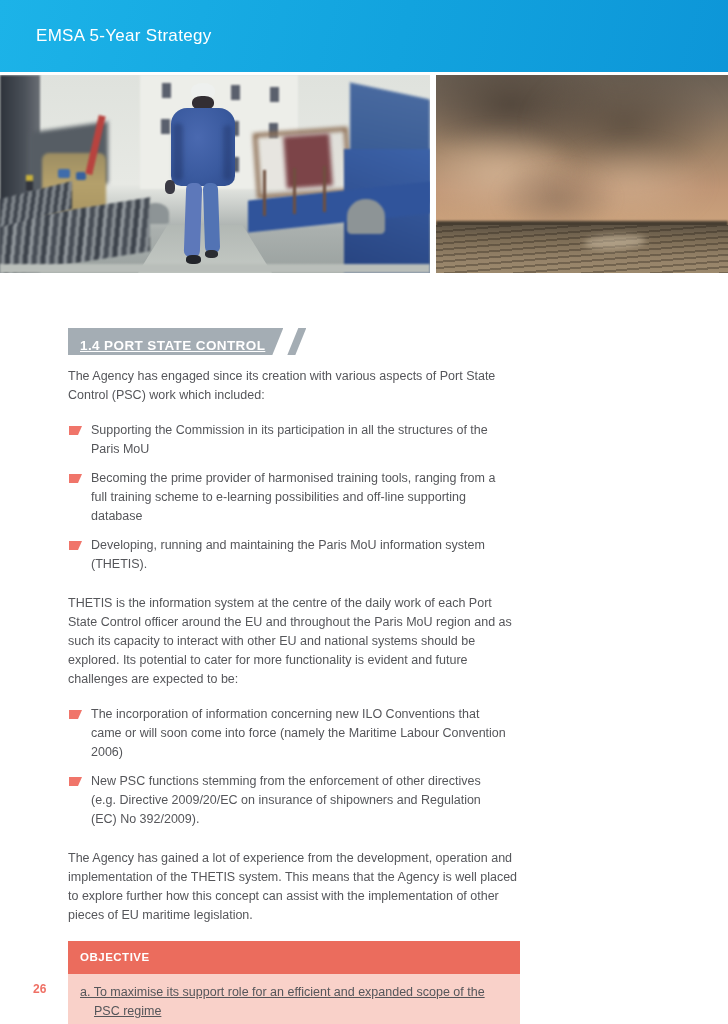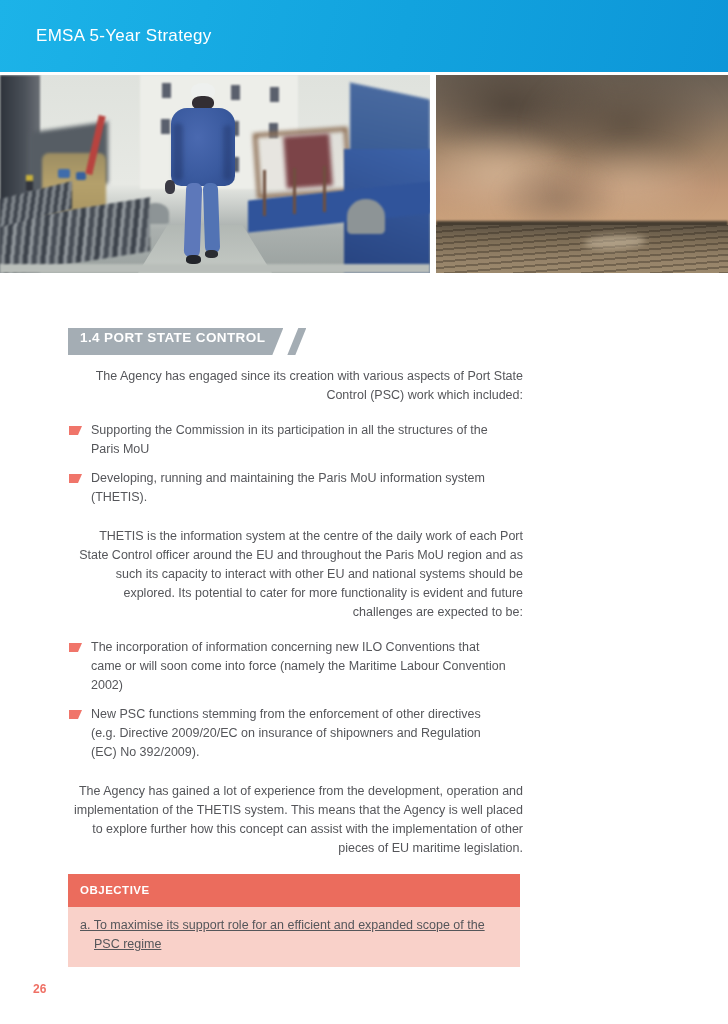--- a/index.html
+++ b/index.html
@@ -68,26 +68,27 @@
   .rp-horizon{left:0;top:146px;width:292px;height:7px;background:#463d31;filter:blur(1px);}
   .rp-sea{left:0;top:150px;width:292px;height:48px;filter:blur(.4px);
     background:repeating-linear-gradient(175deg,rgba(35,28,20,.32) 0 2px,rgba(0,0,0,0) 2px 6px),
                linear-gradient(180deg,#5e5344 0%,#7c6c55 30%,#958268 70%,#9d8a6e 100%);}
   .rp-glint{left:148px;top:160px;width:62px;height:14px;background:rgba(222,206,180,.5);border-radius:50%;transform:rotate(-3deg);filter:blur(3px);}
   
   .content{position:absolute;left:68px;top:328px;width:455px;color:#55565a;font-size:12.5px;line-height:19px;}
   .heading-row{display:flex;align-items:stretch;height:27px;margin-bottom:12px;}
   .heading-box{
     background:#a4adb4;color:#ffffff;font-size:13.5px;font-weight:700;letter-spacing:.4px;
-    display:flex;align-items:flex-start;padding:0 18px 0 12px;
+    display:flex;align-items:flex-end;padding:0 18px 0 12px;
     clip-path:polygon(0 0,100% 0,calc(100% - 11px) 100%,0 100%);
+    text-decoration:underline;
   }
   .heading-tail{width:19px;background:#a4adb4;margin-left:4px;
     clip-path:polygon(11px 0,100% 0,calc(100% - 11px) 100%,0 100%);}
-  .para{margin:0 0 16px 0;text-align:right;}
+  .para{margin:0 0 16px 0;}
   .bullet-list{list-style:none;margin:0 16px 20px 0;padding:0;}
   .bullet-list li{display:flex;margin-bottom:10px;}
   .bullet-list li:last-child{margin-bottom:0;}
   .flag{flex:0 0 13px;width:13px;height:9px;margin:5px 9px 0 1px;background:#f0756a;
     clip-path:polygon(0 0,100% 0,calc(100% - 4px) 100%,0 100%);}
   .li-text{flex:1;}
   .objective{width:452px;}
   .objective-header{background:#eb6c5d;color:#ffffff;font-weight:700;font-size:11.5px;letter-spacing:.5px;padding:7px 12px;}
   .objective-body{background:#f9d1c9;padding:9px 14px 13px 12px;}
   .objective-item{padding-left:14px;text-indent:-14px;text-decoration:underline;}
@@ -172,30 +173,34 @@
 
     <p class="para">The Agency has engaged since its creation with various aspects of Port State Control (PSC) work which included:</p>
 
     <ul class="bullet-list">
       <li>
         <span class="flag"></span>
         <span class="li-text">Supporting the Commission in its participation in all the structures of the Paris MoU</span>
       </li>
       <li>
         <span class="flag"></span>
+        <span class="li-text">Becoming the prime provider of harmonised training tools, ranging from a full training scheme to e-learning possibilities and off-line supporting database</span>
+      </li>
+      <li>
+        <span class="flag"></span>
         <span class="li-text">Developing, running and maintaining the Paris MoU information system (THETIS).</span>
       </li>
     </ul>
 
     <p class="para">THETIS is the information system at the centre of the daily work of each Port State Control officer around the EU and throughout the Paris MoU region and as such its capacity to interact with other EU and national systems should be explored. Its potential to cater for more functionality is evident and future challenges are expected to be:</p>
 
     <ul class="bullet-list">
       <li>
         <span class="flag"></span>
-        <span class="li-text">The incorporation of information concerning new ILO Conventions that came or will soon come into force (namely the Maritime Labour Convention 2002)</span>
+        <span class="li-text">The incorporation of information concerning new ILO Conventions that came or will soon come into force (namely the Maritime Labour Convention 2006)</span>
       </li>
       <li>
         <span class="flag"></span>
         <span class="li-text">New PSC functions stemming from the enforcement of other directives (e.g. Directive 2009/20/EC on insurance of shipowners and Regulation (EC) No 392/2009).</span>
       </li>
     </ul>
 
     <p class="para">The Agency has gained a lot of experience from the development, operation and implementation of the THETIS system. This means that the Agency is well placed to explore further how this concept can assist with the implementation of other pieces of EU maritime legislation.</p>
 
     <div class="objective">

